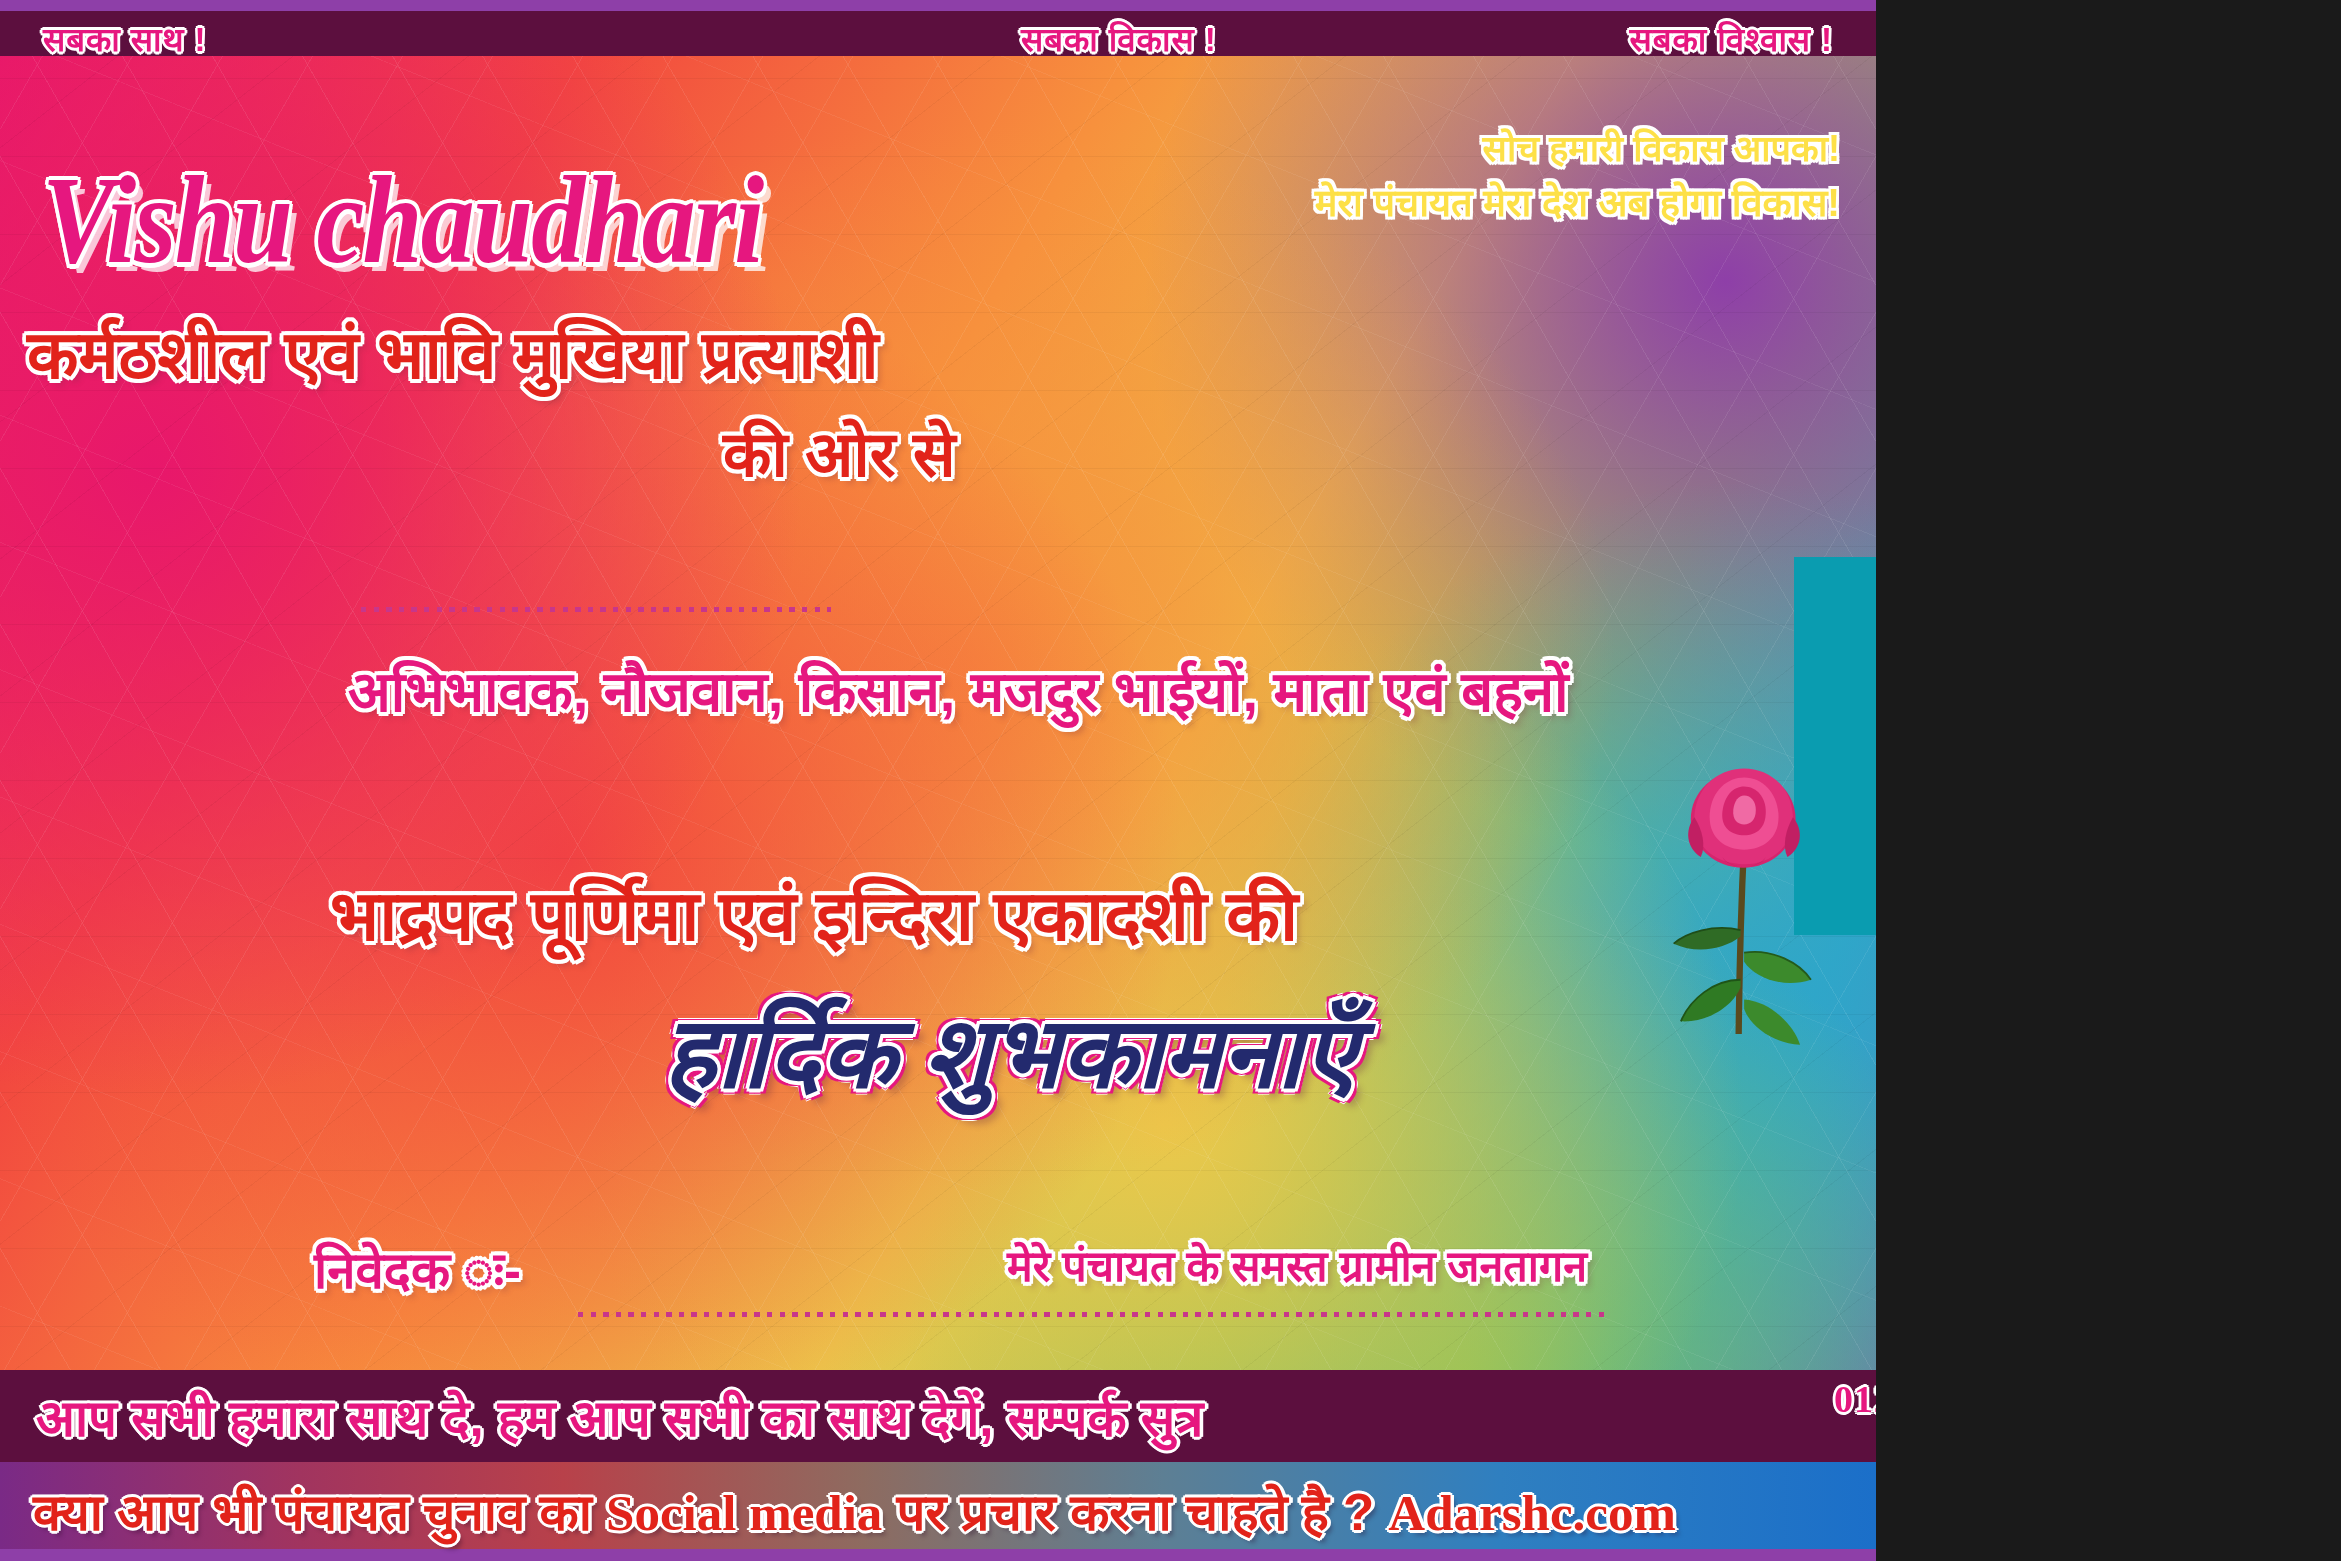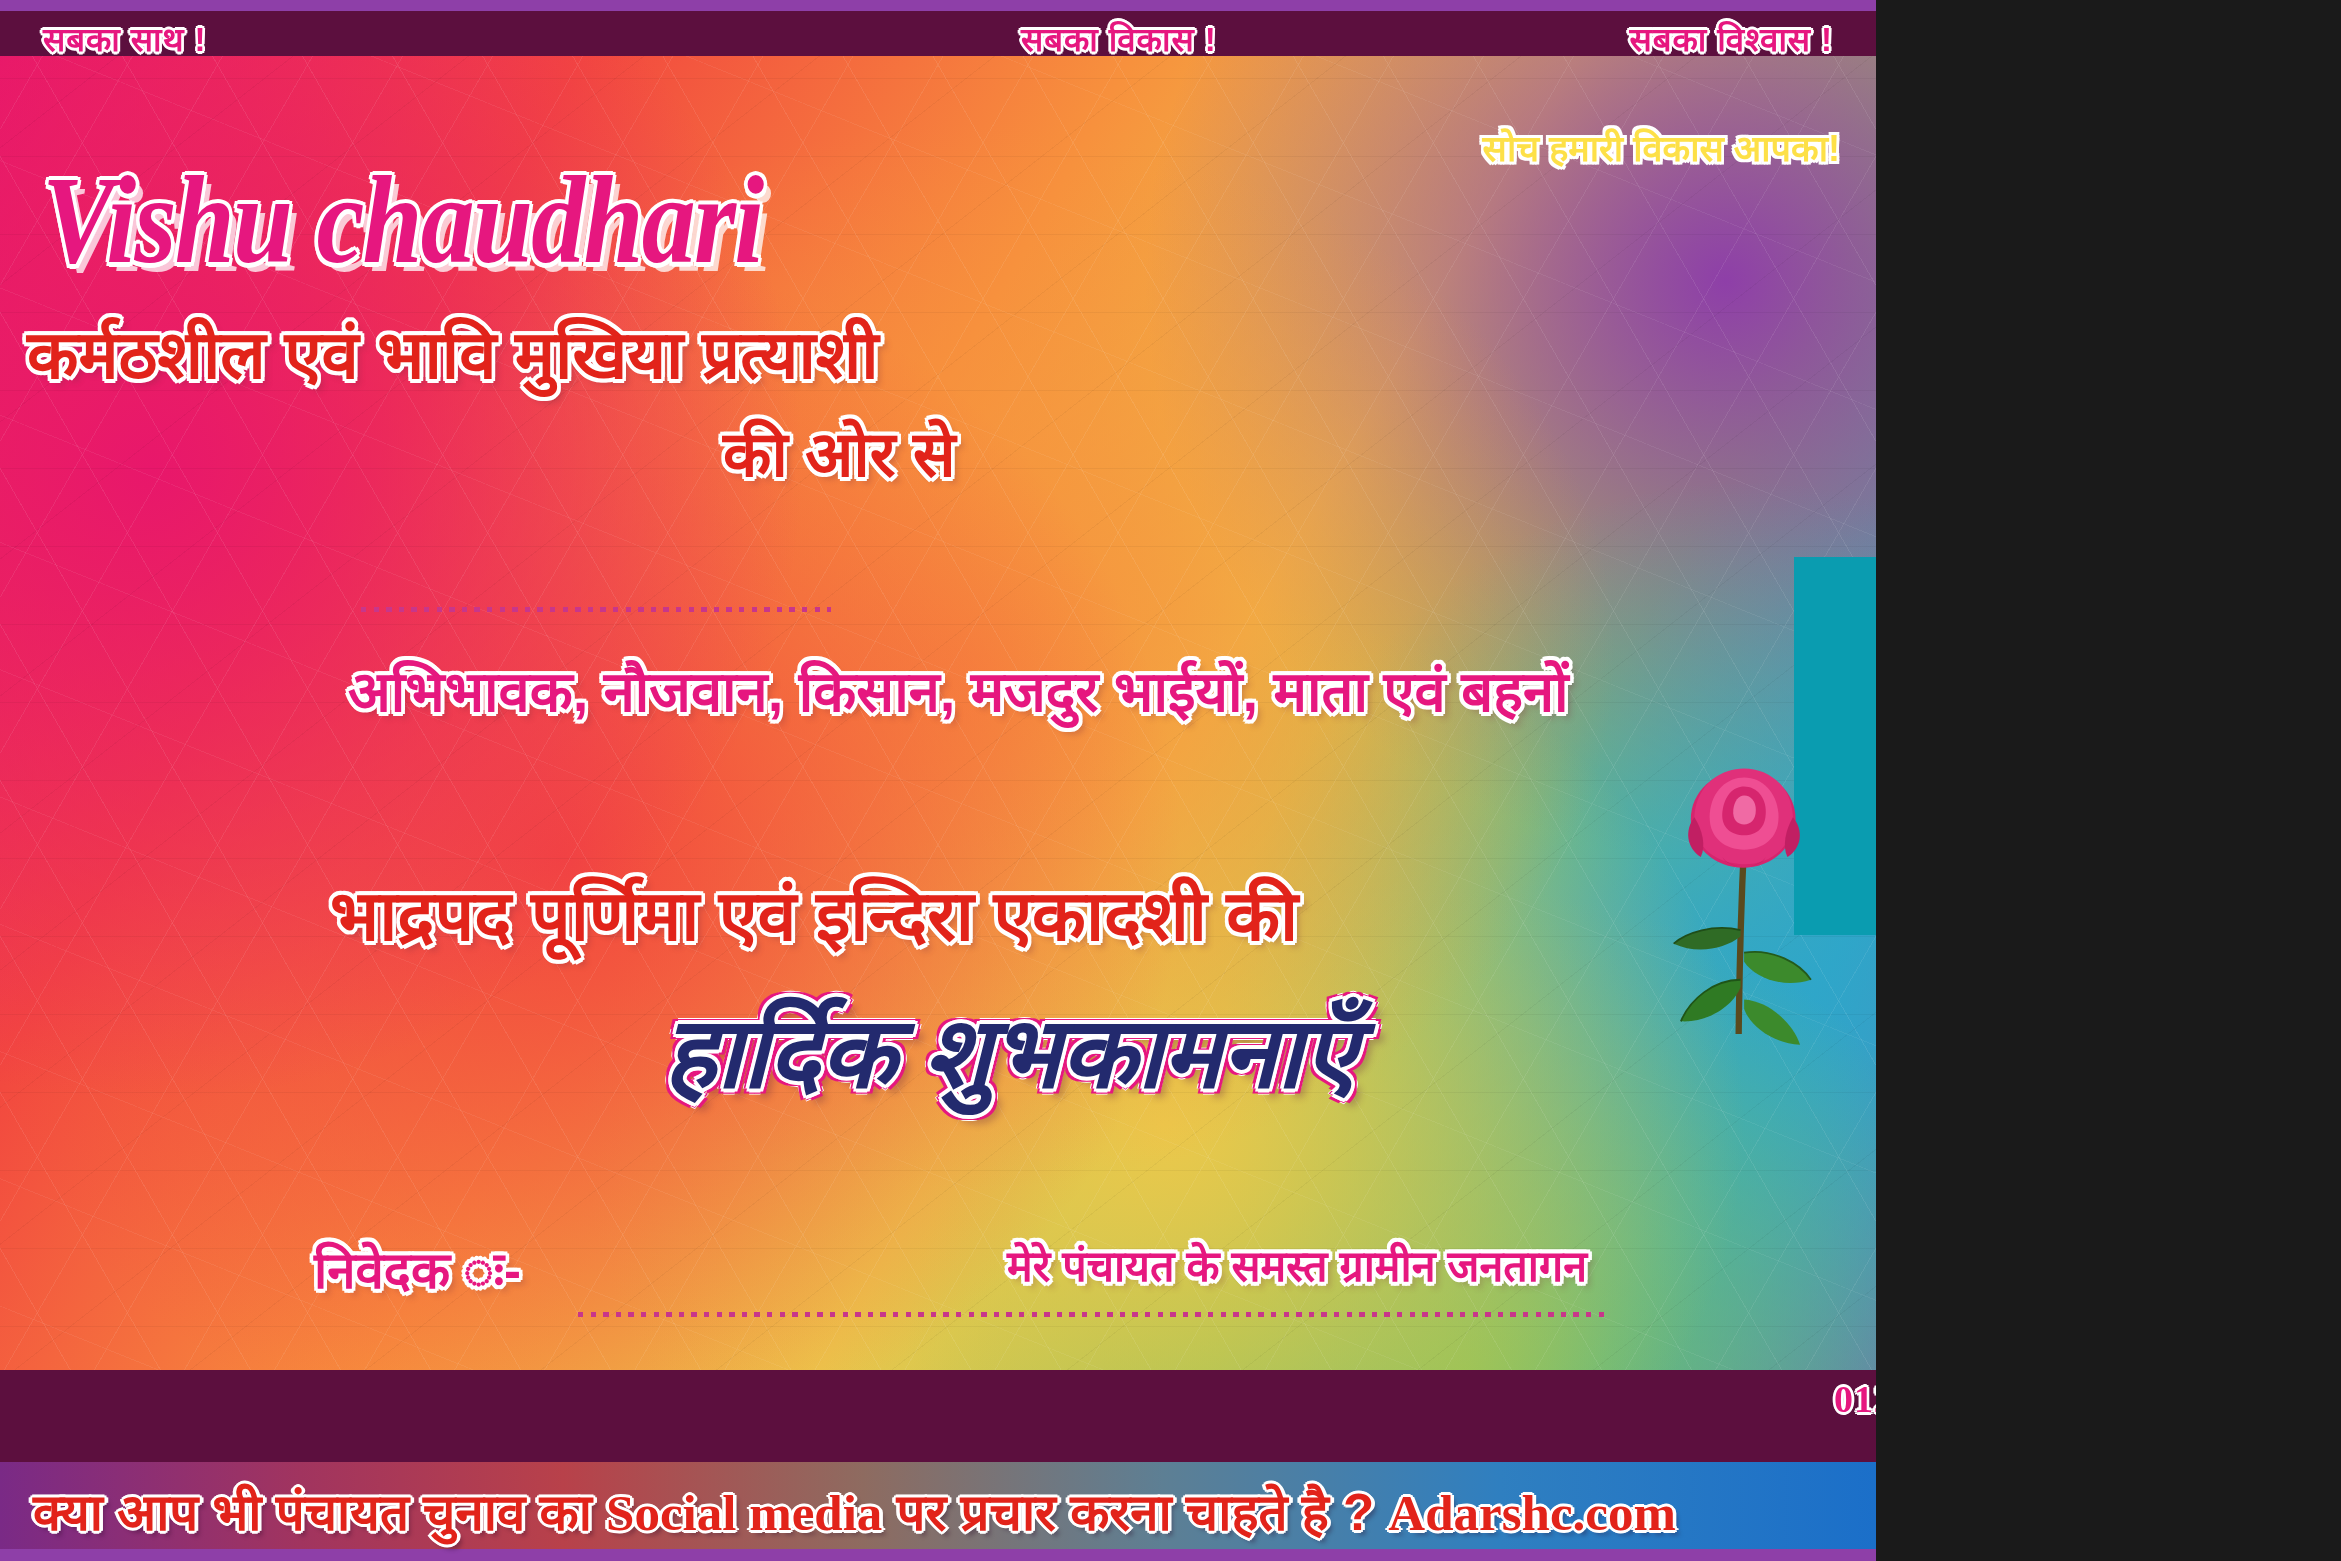--- a/index.html
+++ b/index.html
@@ -208,20 +208,21 @@
   <div class="bg-poly"></div>
   <div class="bg-poly2"></div>
 
   <div class="topbar"></div>
   <div class="slogan s1">सबका साथ !</div>
   <div class="slogan s2">सबका विकास !</div>
   <div class="slogan s3">सबका विश्वास !</div>
 
   <div class="taglines">
     <div class="tagline t1">सोच हमारी विकास आपका!</div>
+    <div class="tagline t2">मेरा पंचायत मेरा देश अब होगा विकास!</div>
   </div>
 
   <div class="cand-name">Vishu chaudhari</div>
 
   <div class="line out-white red l-karmath">कर्मठशील एवं भावि मुखिया प्रत्याशी</div>
   <div class="line out-white red l-kiorse">की ओर से</div>
   <div class="dots d1"></div>
   <div class="line out-white pink l-abhi">अभिभावक, नौजवान, किसान, मजदुर भाईयों, माता एवं बहनों</div>
   <div class="line out-white red l-bhadra">भाद्रपद पूर्णिमा एवं इन्दिरा एकादशी की</div>
   <div class="line l-hardik">हार्दिक शुभकामनाएँ</div>
@@ -247,20 +248,21 @@
     <path d="M49 58 C52 22 80 6 104 6 C130 6 156 24 158 58 C160 92 134 112 104 112 C74 112 46 94 49 58 Z" fill="#e0307a"></path>
     <path d="M66 56 C68 30 86 16 104 16 C124 16 140 32 142 56 C144 82 126 96 104 96 C82 96 64 82 66 56 Z" fill="#ef4e93"></path>
     <path d="M80 54 C82 36 92 26 104 26 C118 26 128 38 128 54 C128 72 118 80 104 80 C90 80 78 72 80 54 Z" fill="#d6256e"></path>
     <path d="M92 52 C93 42 98 36 104 36 C112 36 117 43 117 52 C117 63 111 68 104 68 C97 68 91 63 92 52 Z" fill="#f06aa4"></path>
     <path d="M49 60 C38 74 40 94 56 104 C62 92 58 74 49 60 Z" fill="#c11f63"></path>
     <path d="M158 60 C170 74 168 94 152 104 C146 92 150 74 158 60 Z" fill="#c11f63"></path>
     <path d="M80 104 C86 118 122 118 128 104 C120 118 88 118 80 104 Z" fill="#b81a5c"></path>
   </svg>
 
   <div class="botbar botbar1"></div>
+  <div class="bot-line1">आप सभी हमारा साथ दे, हम आप सभी का साथ देगें,  सम्पर्क सुत्र</div>
   <div class="phone">0123456789</div>
   <svg class="wa-icon" viewBox="0 0 64 64">
     <path d="M32 2C15.4 2 2 15.4 2 32c0 5.6 1.5 10.8 4.2 15.3L2 62l15.2-4.1C21.6 60.5 26.6 62 32 62c16.6 0 30-13.4 30-30S48.6 2 32 2z" fill="#25d366"></path>
     <path d="M32 2C15.4 2 2 15.4 2 32c0 5.6 1.5 10.8 4.2 15.3L2 62l15.2-4.1C21.6 60.5 26.6 62 32 62c16.6 0 30-13.4 30-30S48.6 2 32 2z" fill="none" stroke="#ffffff" stroke-width="2.5"></path>
     <path d="M23.5 18.5c-.9-2-1.8-2-2.6-2h-2.2c-.8 0-2 .3-3 1.4-1 1.1-3.9 3.8-3.9 9.2s4 10.7 4.6 11.4c.6.7 7.8 12.4 19.2 16.9 9.5 3.7 11.4 3 13.5 2.8 2-.2 6.6-2.7 7.5-5.3.9-2.6.9-4.8.7-5.3-.3-.5-1.1-.8-2.2-1.4-1.2-.6-7-3.4-8-3.8-1.1-.4-1.9-.6-2.6.6-.8 1.1-3 3.8-3.7 4.6-.7.8-1.4.9-2.5.3-1.2-.6-5-1.8-9.5-5.8-3.5-3.1-5.9-7-6.6-8.1-.7-1.2-.1-1.8.5-2.4.5-.5 1.2-1.4 1.8-2.1.6-.7.8-1.2 1.2-2 .4-.8.2-1.5-.1-2.1-.3-.6-2.6-6.3-3.5-8.5z" fill="#ffffff"></path>
   </svg>
 
   <div class="botbar botbar2"></div>
   <div class="bot-line2">
     <span>क्या आप भी पंचायत चुनाव का </span><span class="lat">Social media</span><span> पर प्रचार करना चाहते है ? </span><span class="lat">Adarshc.com</span>

